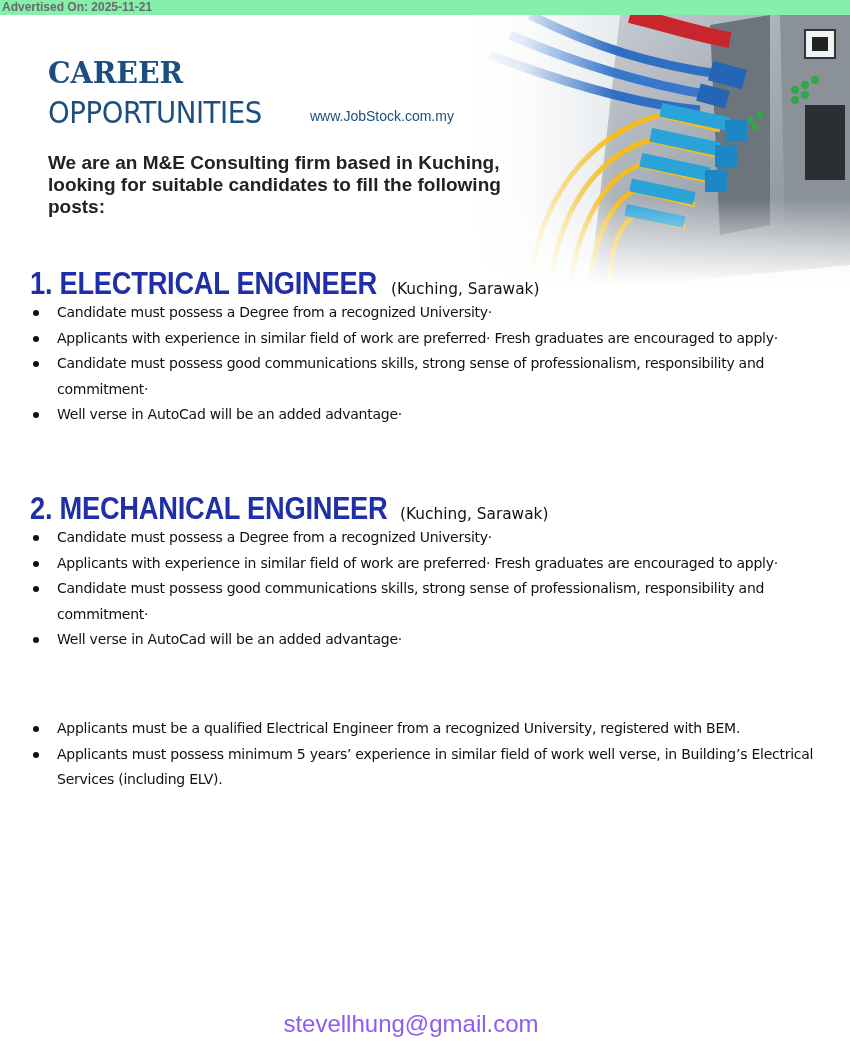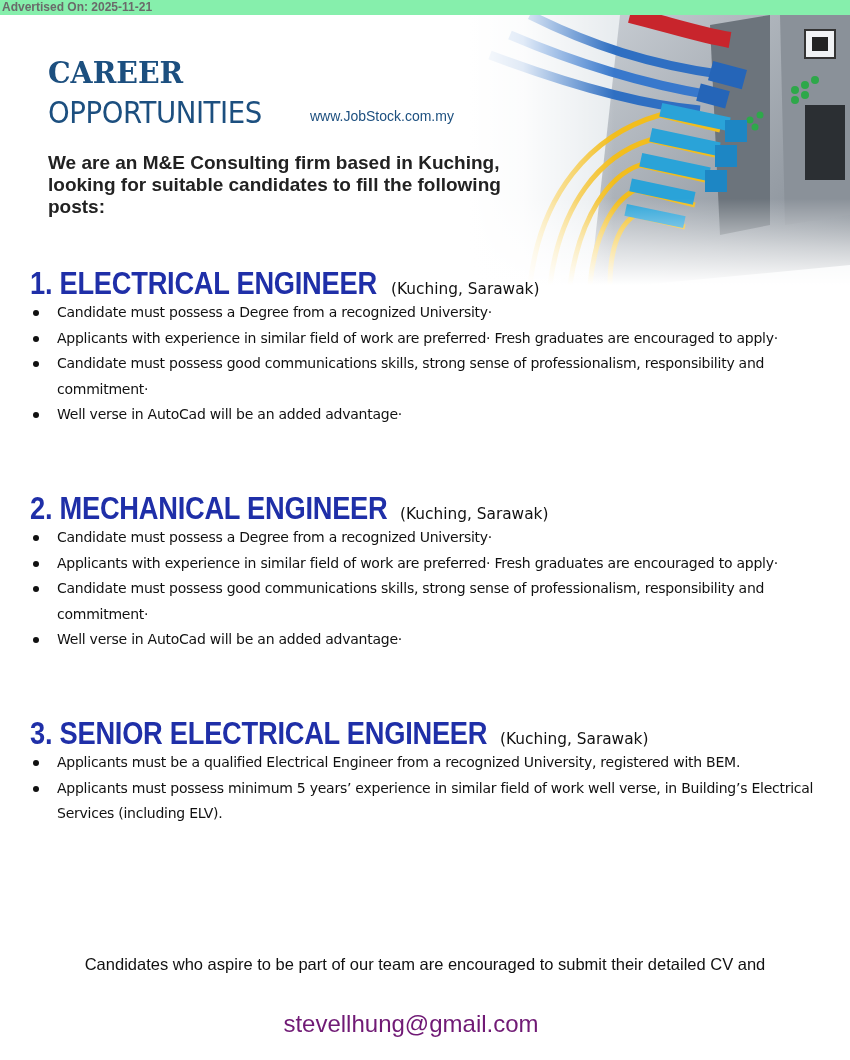--- a/index.html
+++ b/index.html
@@ -81,21 +81,21 @@
 
   .footer {
     position: absolute; left: 0; top: 953px; width: 850px; text-align: center;
     font-family: "Liberation Sans", sans-serif;
     font-size: 16.5px; line-height: 22px; color: #111;
   }
   .footer p { display: block; }
   .email {
     position: absolute; left: 0; top: 1010px; width: 822px; text-align: center;
     font-family: "Liberation Sans", sans-serif;
-    font-size: 24px; color: #701a75;
+    font-size: 24px; color: #8b5cf6;
   }
 </style>
 </head>
 <body>
 
 <div class="adbar">
   <span>Advertised On: 2025-11-21</span>
 </div>
 
 <div class="hero">
@@ -172,25 +172,21 @@
   </div>
   <ul class="reqs">
     <li>Candidate must possess a Degree from a recognized University·</li>
     <li>Applicants with experience in similar field of work are preferred· Fresh graduates are encouraged to apply·</li>
     <li>Candidate must possess good communications skills, strong sense of professionalism, responsibility and commitment·</li>
     <li>Well verse in AutoCad will be an added advantage·</li>
   </ul>
 </div>
 
 <div class="job" style="top:716px;">
-  <div class="job-title">
-    <span class="name">3. SENIOR ELECTRICAL ENGINEER</span><span class="loc" style="margin-left:-50px;">(Kuching, Sarawak)</span>
-  </div>
   <ul class="reqs">
     <li>Applicants must be a qualified Electrical Engineer from a recognized University, registered with BEM.</li>
     <li>Applicants must possess minimum 5 years’ experience in similar field of work well verse, in Building’s Electrical Services (including ELV).</li>
   </ul>
 </div>
 
 <div class="footer">
-  <p>Candidates who aspire to be part of our team are encouraged to submit their detailed CV and</p>
 </div>
 <div class="email">stevellhung@gmail.com</div>
 
 </body></html>

